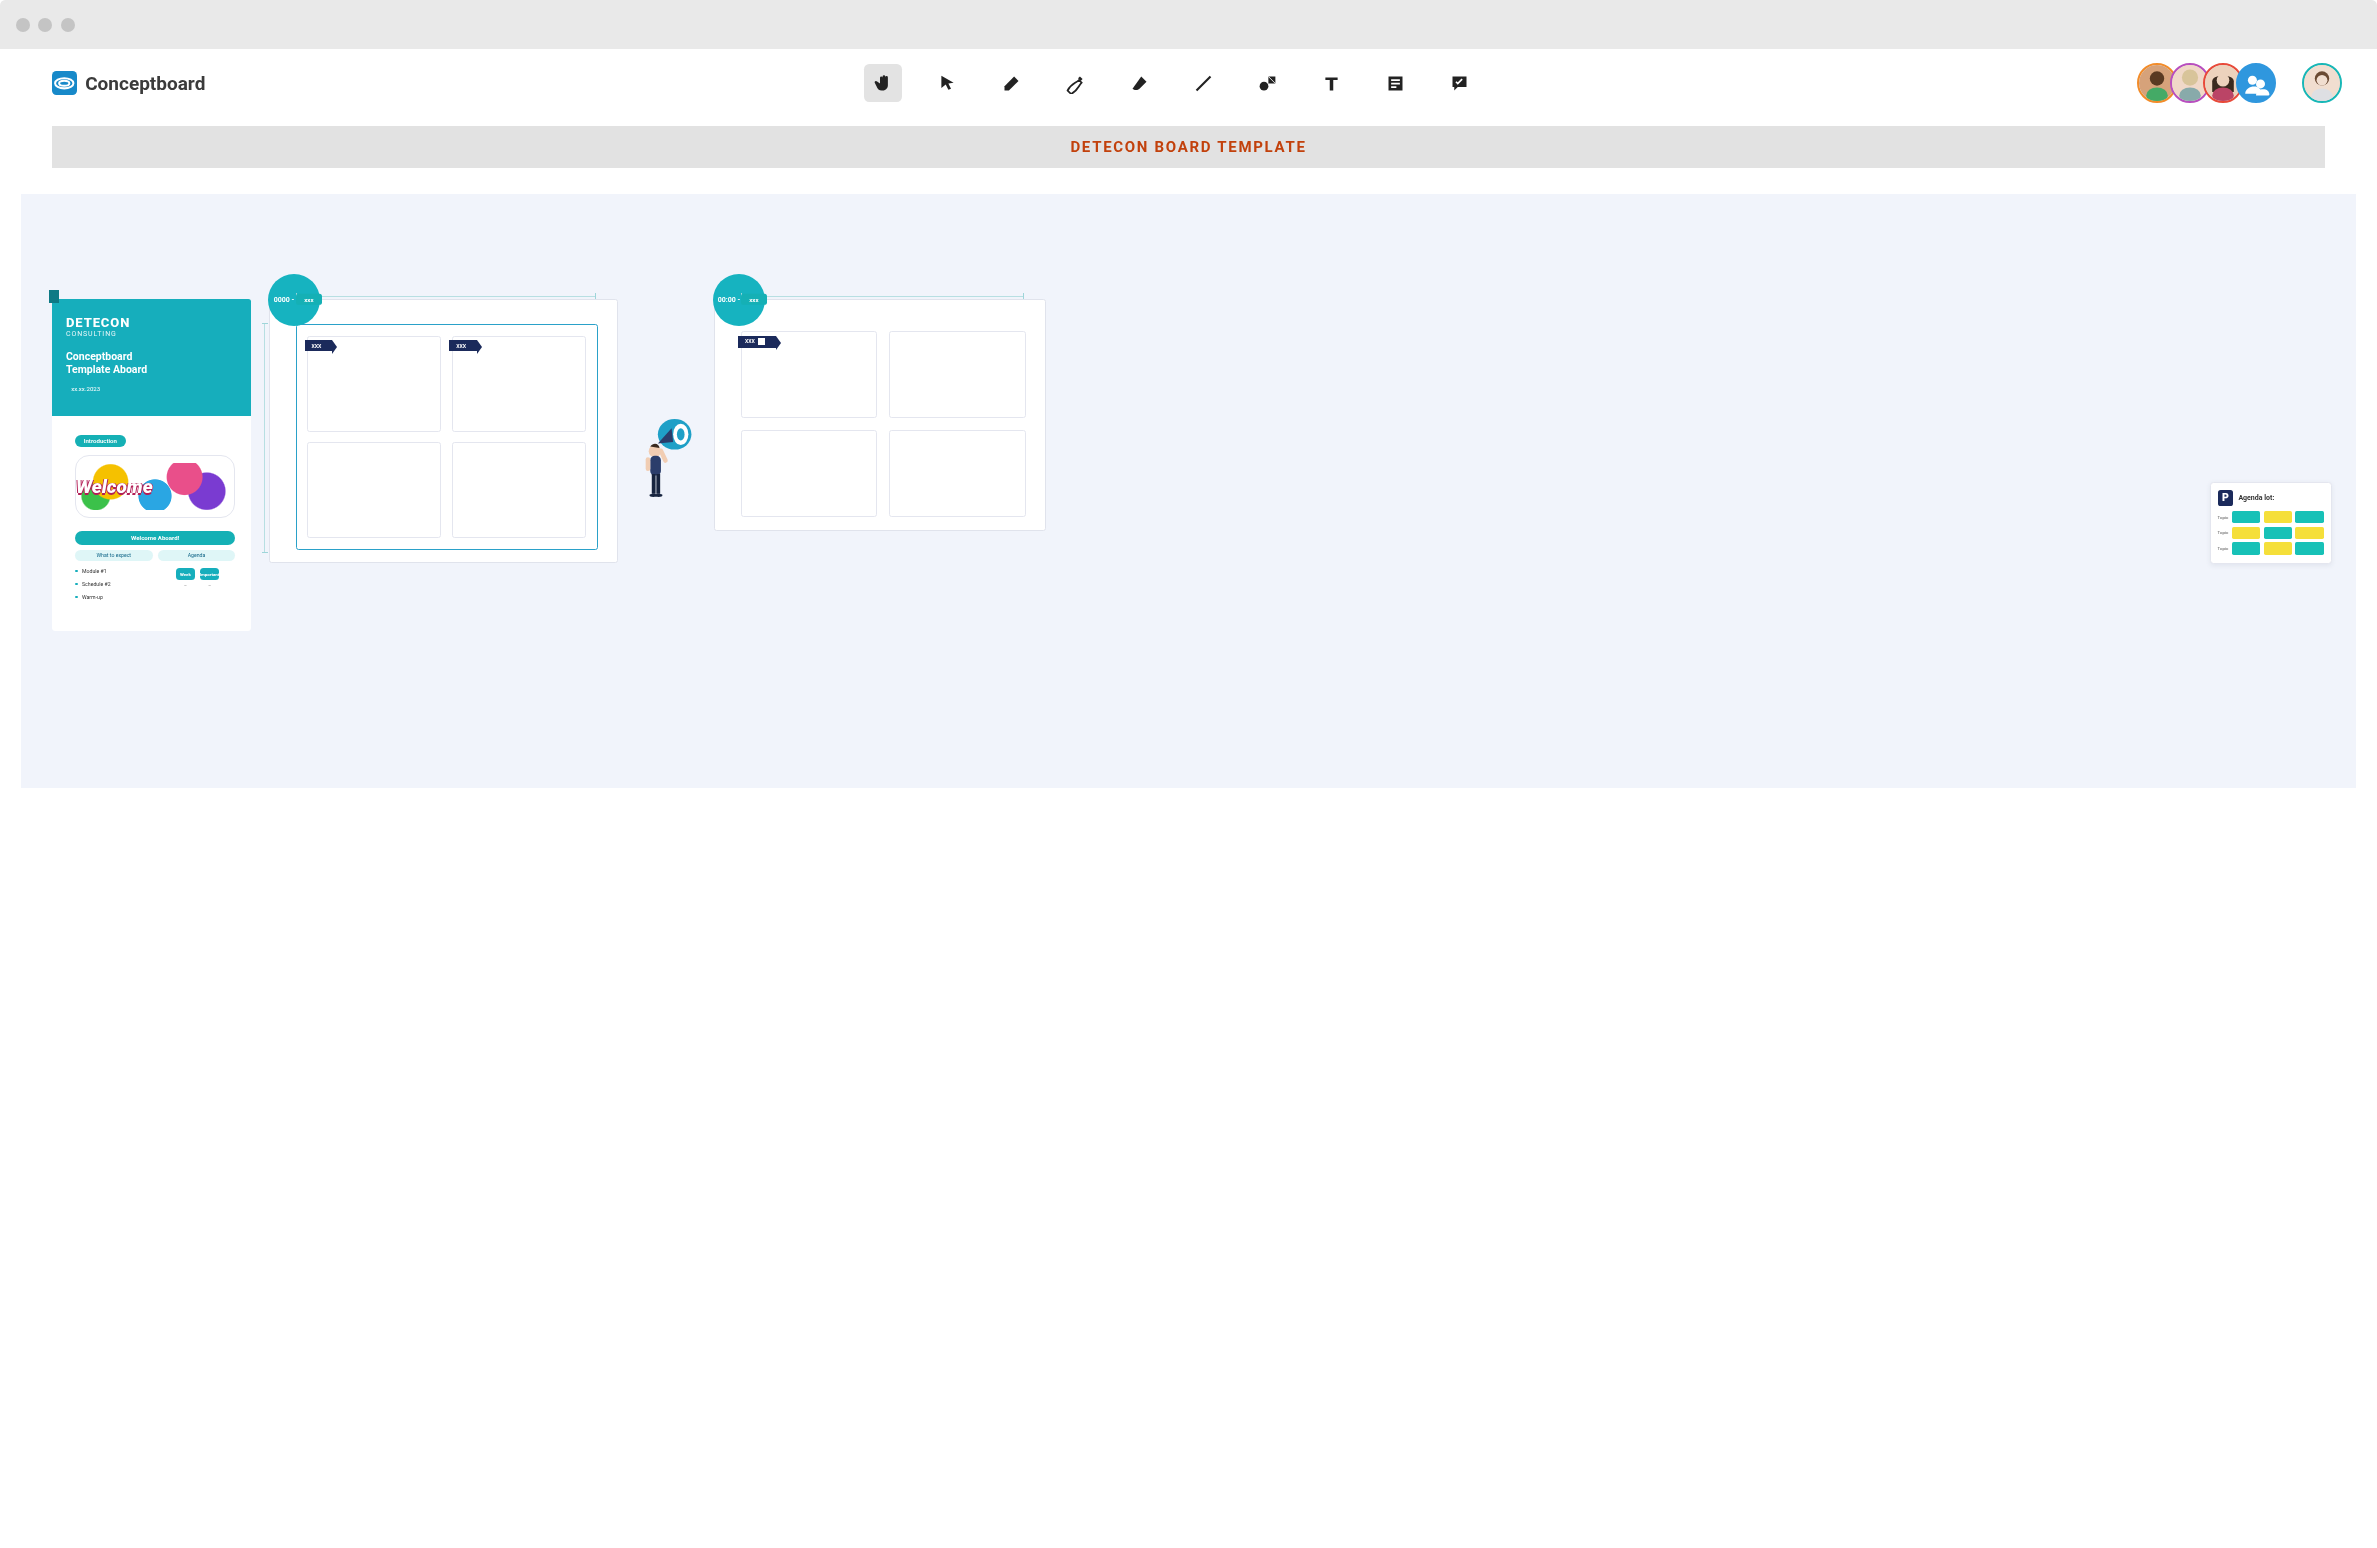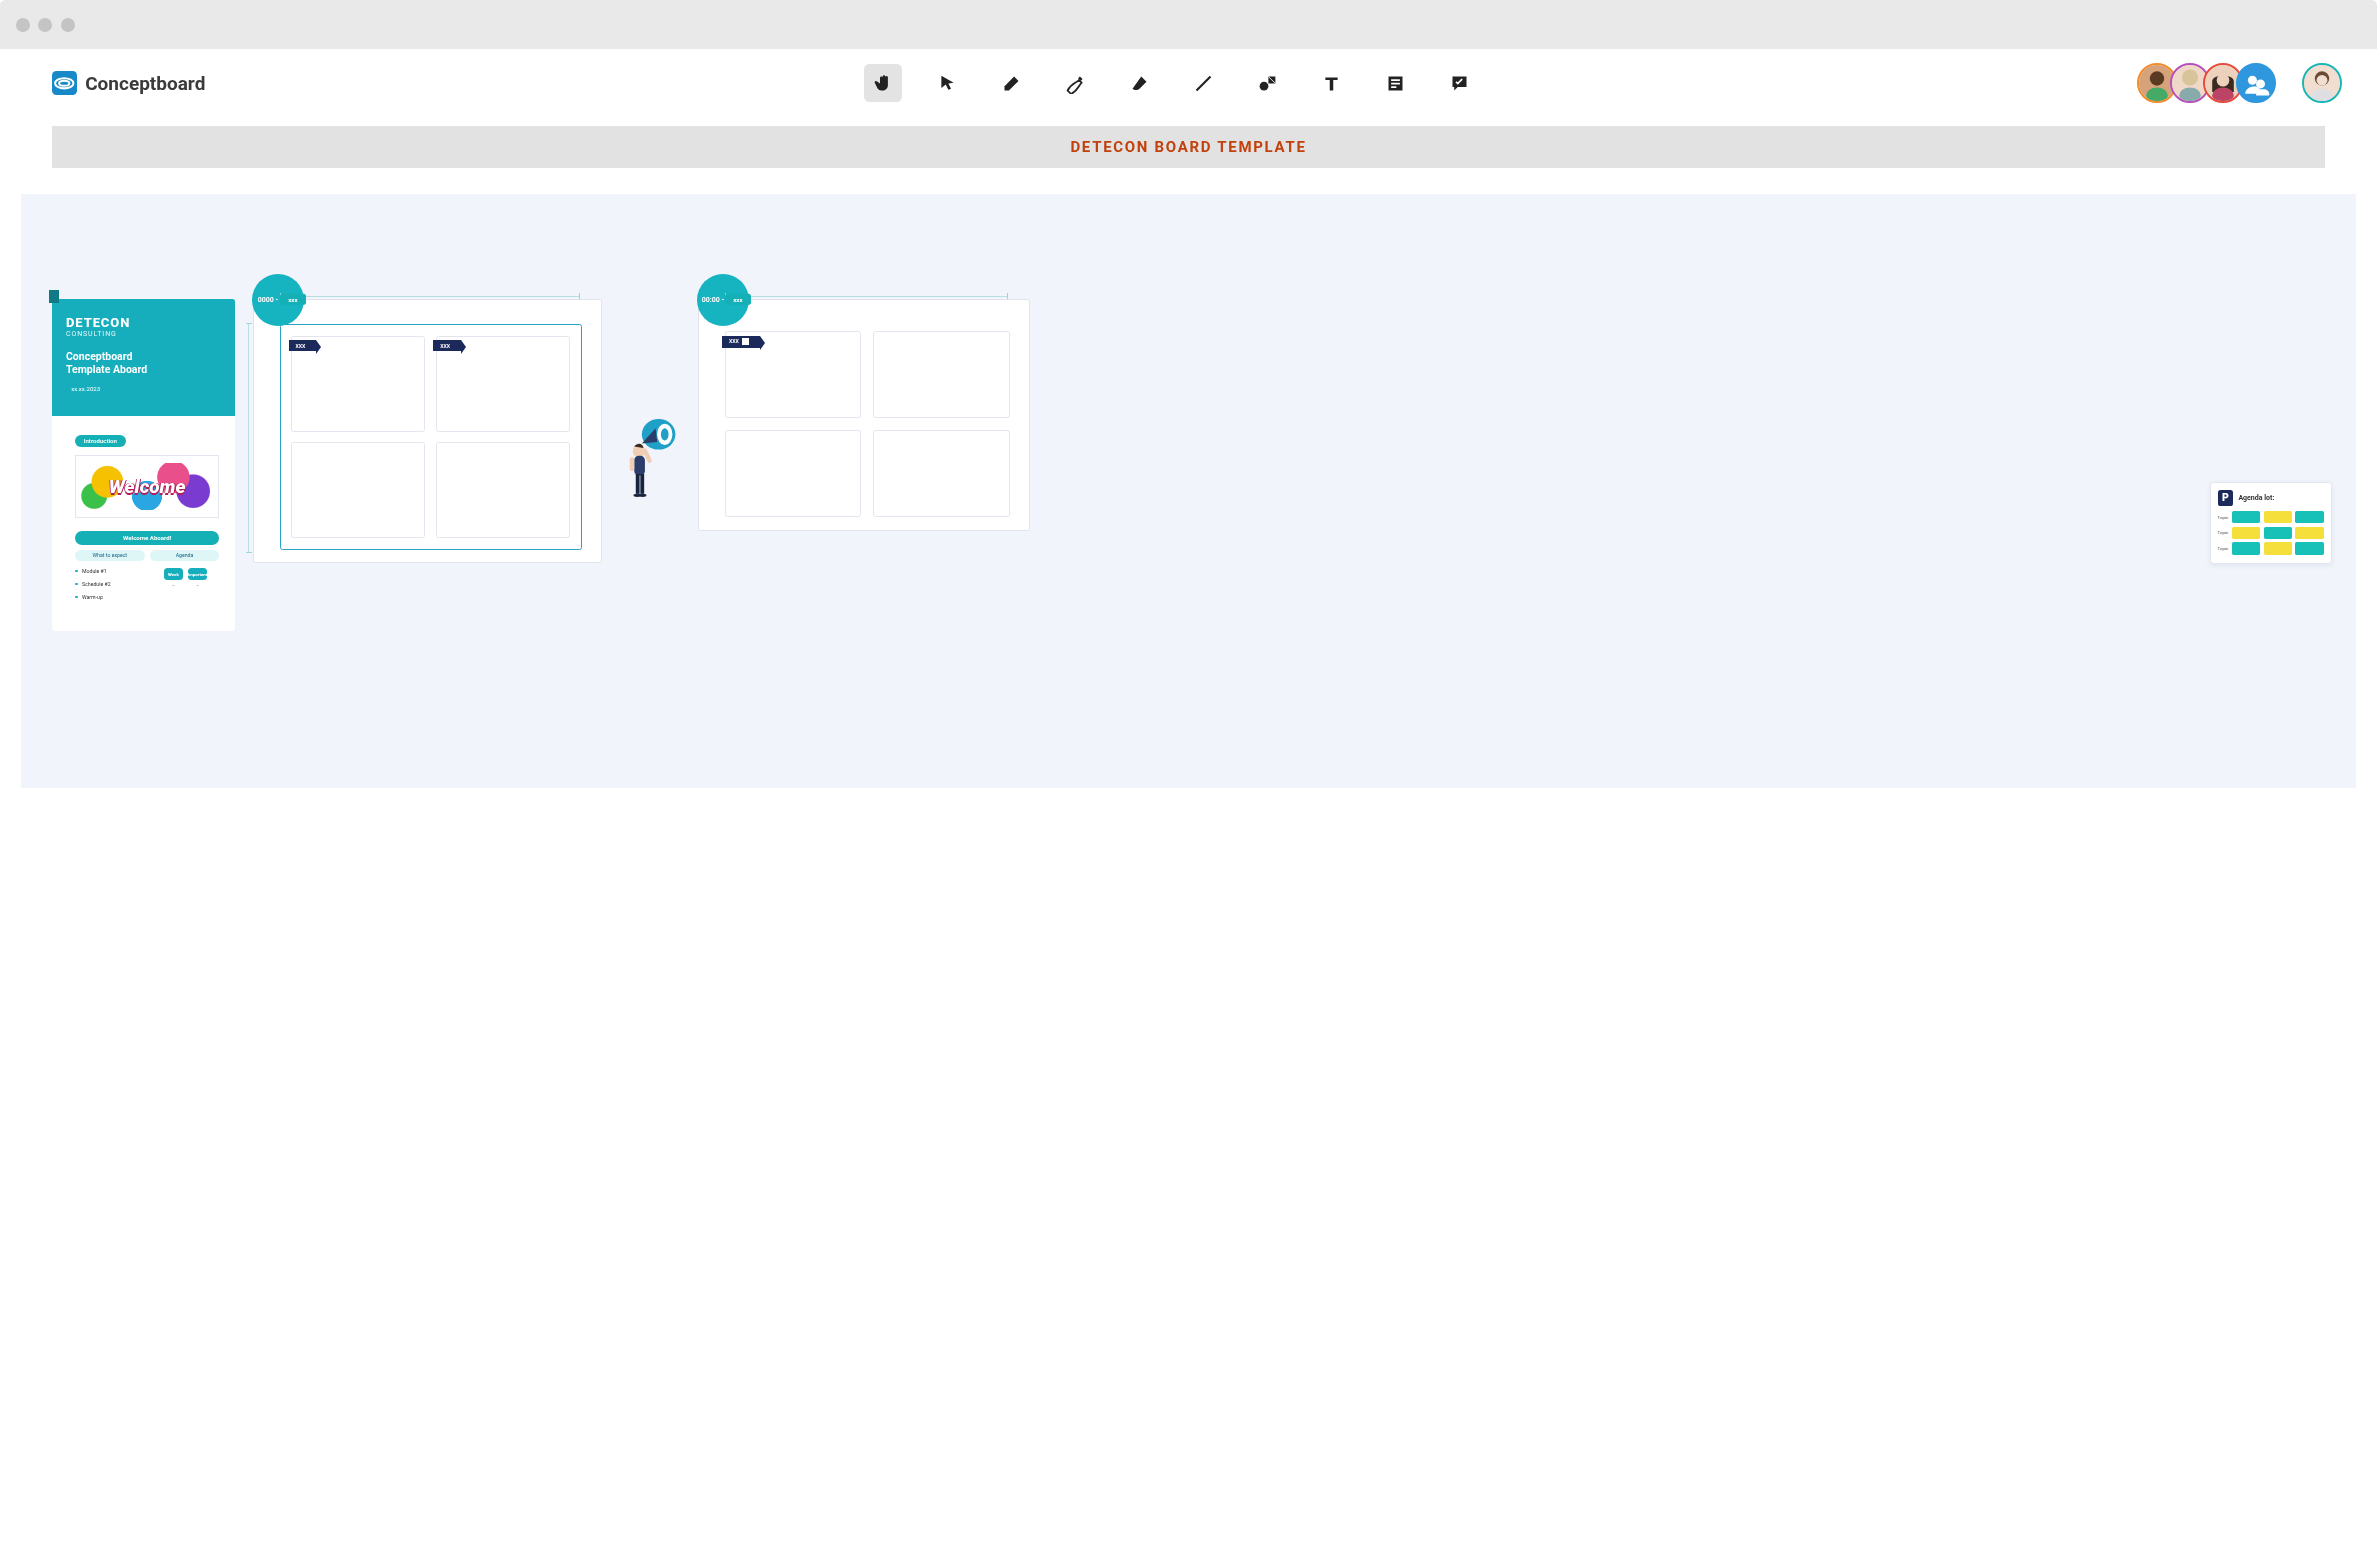--- a/index.html
+++ b/index.html
@@ -29,30 +29,30 @@
   .useravatar { margin-left:26px; }
 
   
   .titlestrip { background:#e2e2e2; margin: 8.7px 52px 0 52px; padding: 12.2px 0; text-align:center; font-weight:700; letter-spacing:1.7px; color:#c2410c; font-size:15px;}
 
   
   .canvas-wrap { margin:26px 21px 0 21px; background:#f1f4fb; padding: 105px 31px 105px 31px; position:relative; min-height:594px; }
   .stage { display:flex; align-items:flex-start; gap:17.5px; position:relative; }
 
   
-  .cover { width:183px; background:#fff; border-radius:3.5px; box-shadow:0 0 0 0 rgba(0,0,0,0.0); position:relative; }
+  .cover { width:199px; background:#fff; border-radius:3.5px; box-shadow:0 0 0 0 rgba(0,0,0,0.0); position:relative; }
   .cover .hdr { background:#16aebc; color:#fff; padding:15.7px 14px 24.5px 14px; border-radius:2.6px 2.6px 0 0; position:relative;}
   .cover .hdr .tab { position:absolute; top:-8.7px; left:-3.5px; width:10.5px; height:12.2px; background:#0e7a85;}
   .cover .hdr .brandname { font-weight:800; font-size:13px; letter-spacing:0.9px;}
   .cover .hdr .sub { font-size:7px; letter-spacing:0.9px; opacity:.9;}
   .cover .hdr .title { font-size:10.5px; font-weight:700; margin-top:12.2px;}
   .cover .hdr .date { font-size:6.1px; margin-top:8.7px; padding-left:5.2px;}
   .cover .body { padding: 14px 15.7px 24.5px 23px; }
   .chip { display:inline-block; background:#15b0b5; color:#fff; font-size:6.1px; padding:2.6px 8.7px; border-radius:8.7px; font-weight:600;}
-  .welcomebox { margin-top:8.7px; width:100%; height:63px; border:0.9px solid #e4e6ef; border-radius:0; position:relative; overflow:hidden; display:flex; align-items:center; justify-content:center;}
+  .welcomebox { margin-top:8.7px; width:100%; height:63px; border:0.9px solid #e4e6ef; border-radius:14px; position:relative; overflow:hidden; display:flex; align-items:center; }
   .welcomebox .paint { position:absolute; inset:7px 5.2px; background: radial-gradient(circle at 20% 40%, #f5c100 0 14%, transparent 15%), radial-gradient(circle at 70% 30%, #e94f8a 0 16%, transparent 17%), radial-gradient(circle at 50% 70%, #2aa6e3 0 20%, transparent 21%), radial-gradient(circle at 85% 60%, #7a3bd1 0 14%, transparent 15%), radial-gradient(circle at 10% 70%, #3bc14a 0 10%, transparent 11%);}
   .welcomebox .wtext { position:relative; font-weight:900; font-style:italic; color:#fff; font-size:19px; text-shadow:0 1.7px 0 #b31e56, 0.9px 0 0 #b31e56, -0.9px 0 0 #b31e56;}
   .welcomehdr { background:#15b0b5; color:#fff; font-size:6.1px; font-weight:700; text-align:center; padding:3.5px 0; border-radius:8.7px; margin-top:12.2px;}
   .twolabels { display:flex; gap:5.2px; margin-top:5.2px;}
   .twolabels div { flex:1; background:#dff6f7; color:#168; font-size:5.2px; text-align:center; padding:2.6px 0; border-radius:7px;}
   .schedule { display:flex; gap:8.7px; margin-top:7px;}
   .schedule .col { flex:1; }
   .schedule .row { display:flex; align-items:center; gap:4.4px; margin-bottom:7px;}
   .schedule .dot { width:2.6px; height:2.6px; border-radius:50%; background:#16aebc;}
   .schedule .txt { font-size:5.2px; color:#333;}

